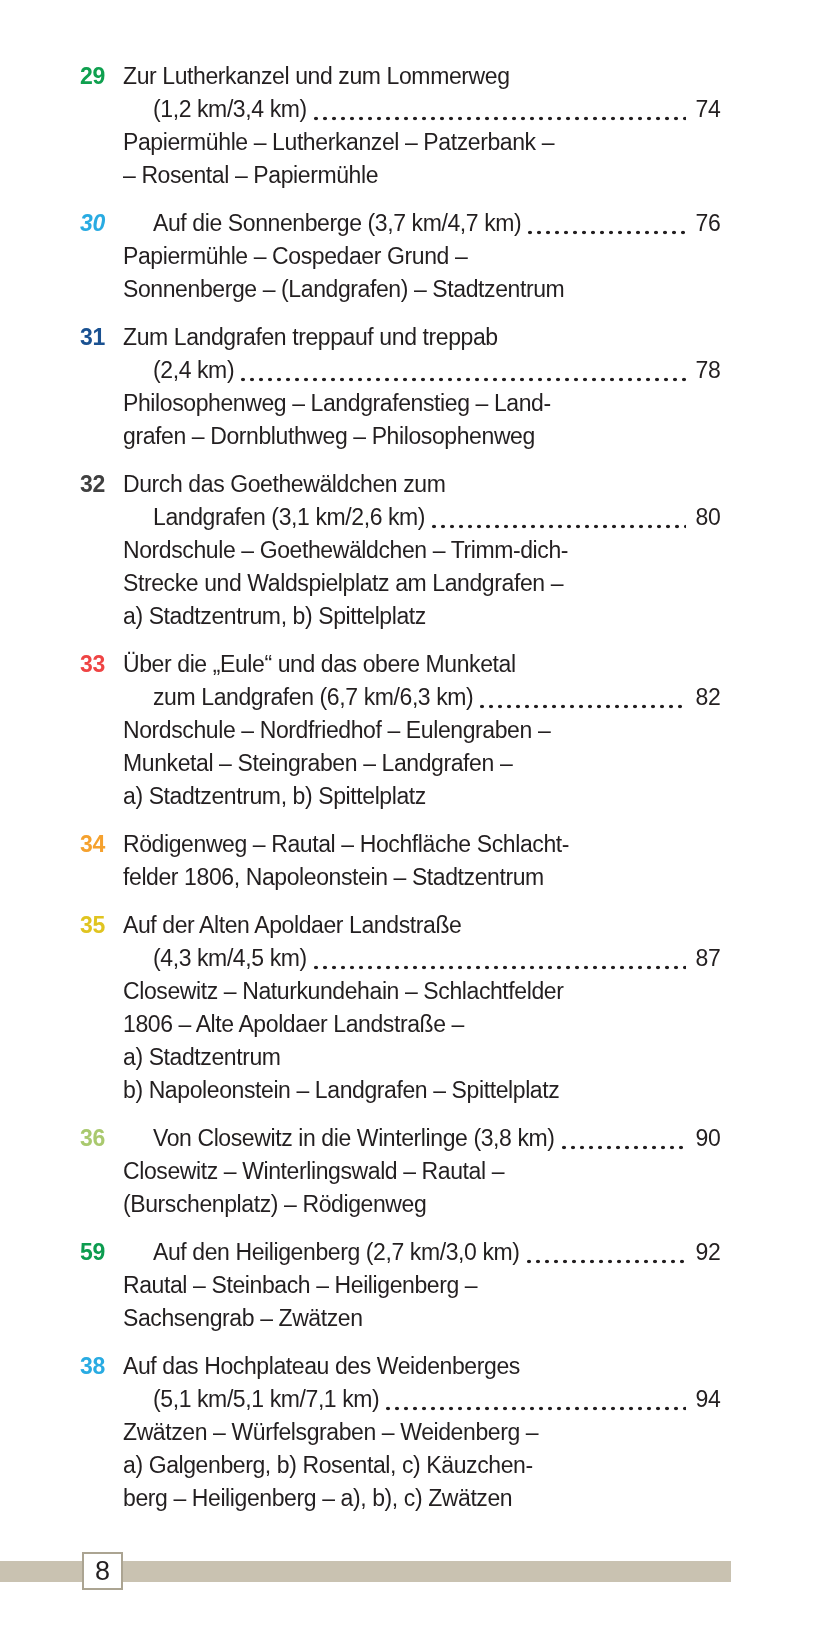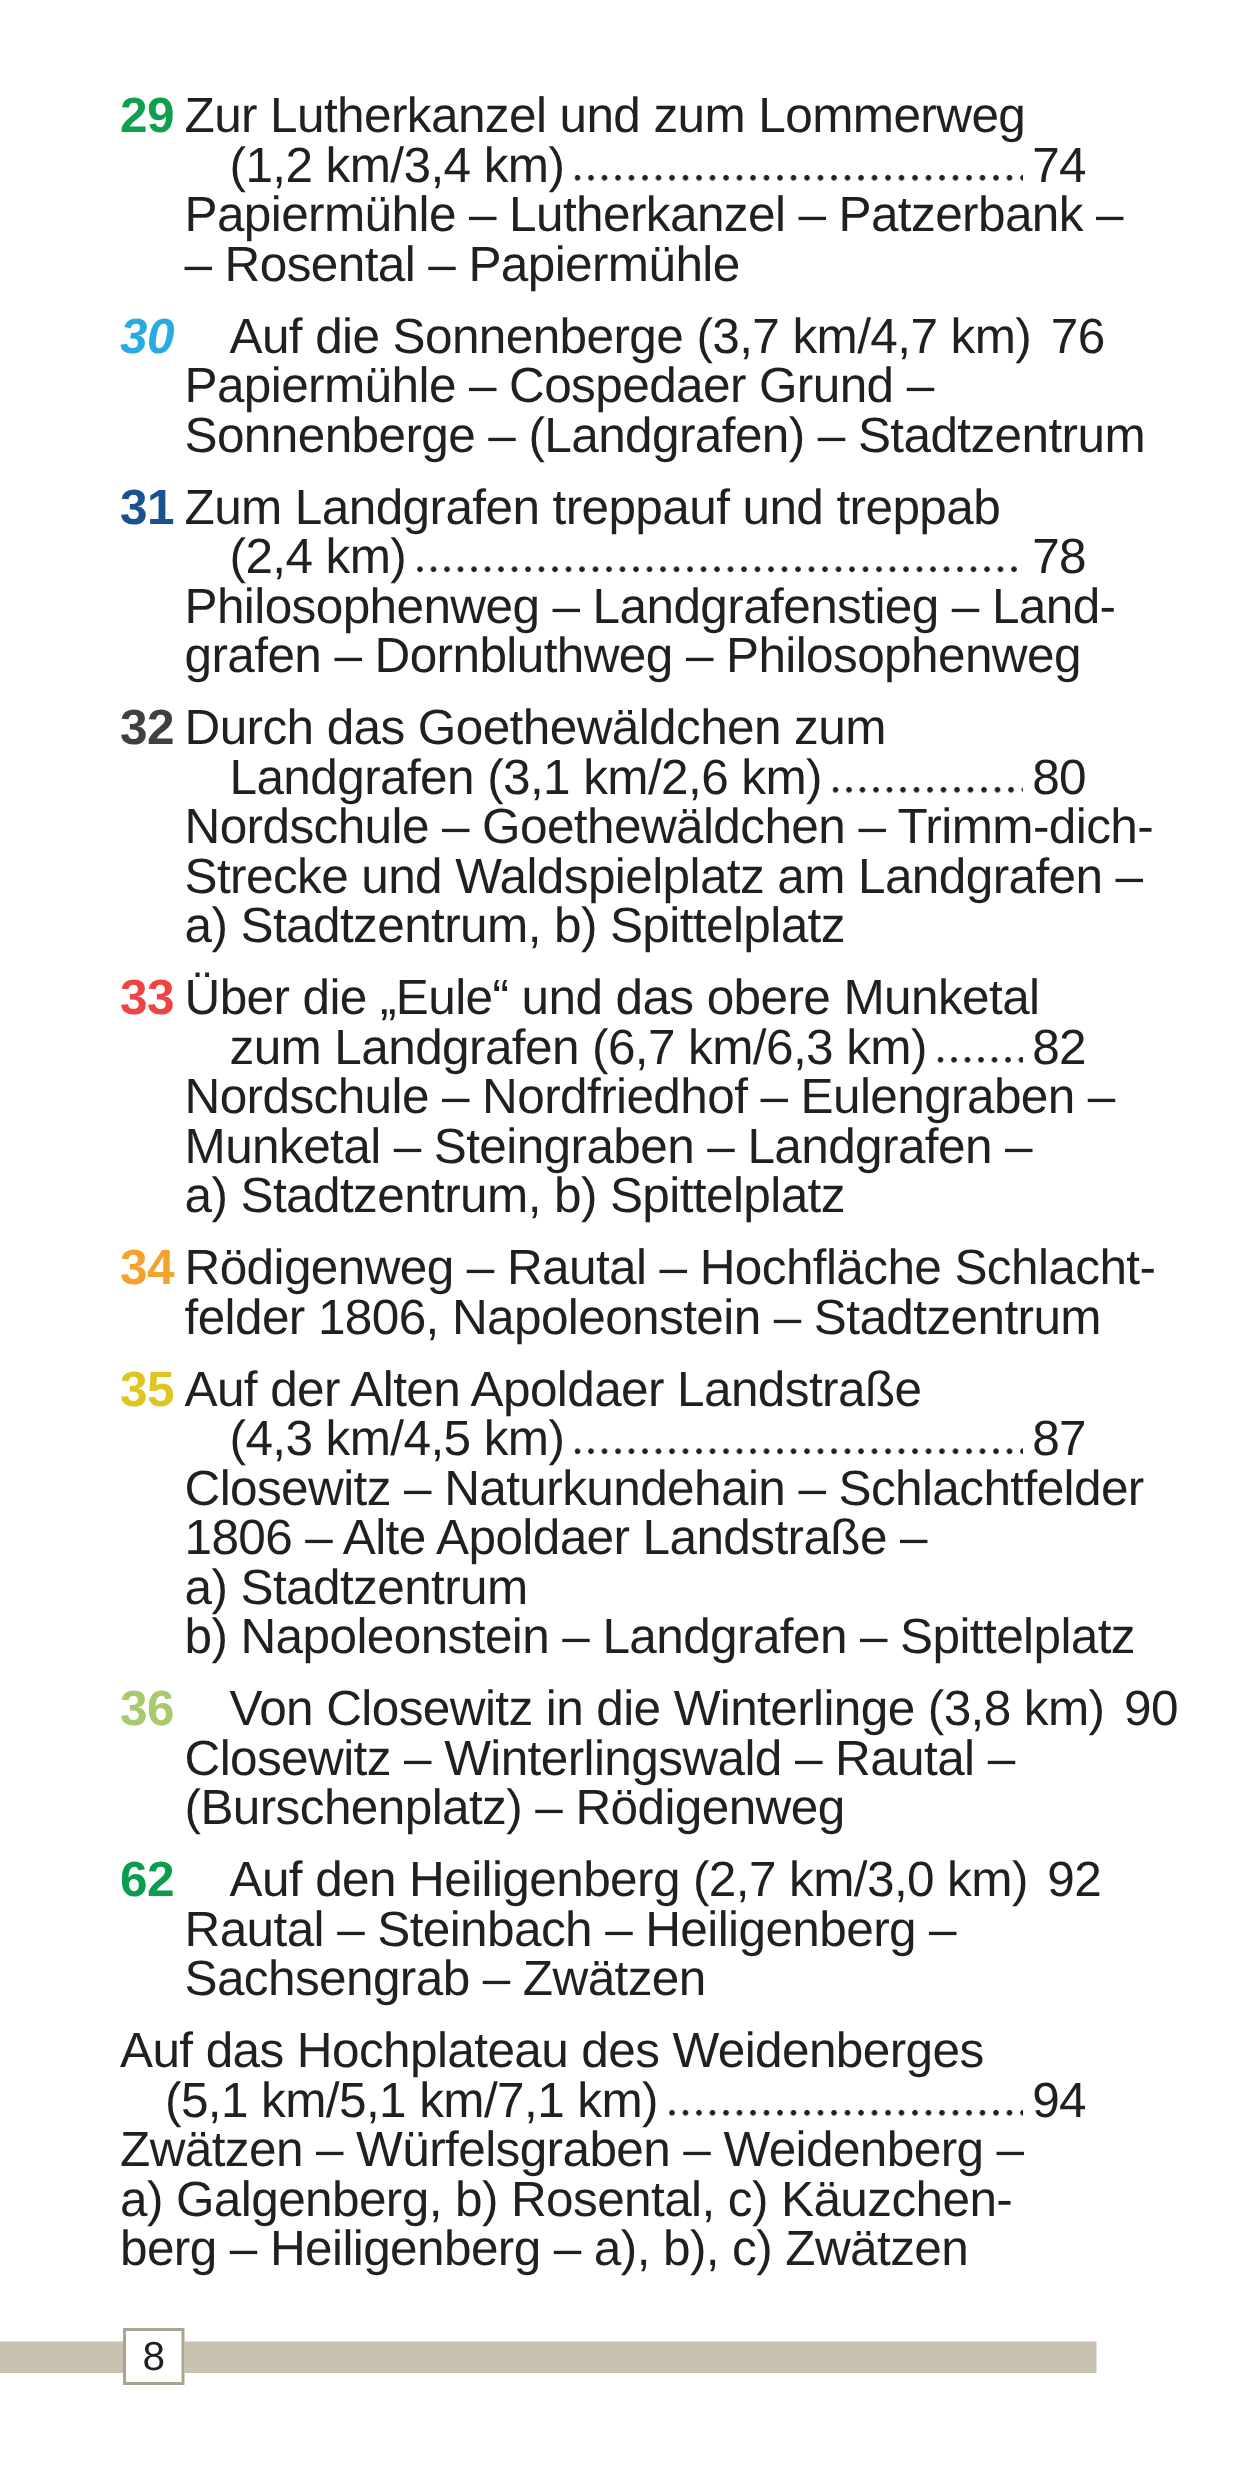--- a/index.html
+++ b/index.html
@@ -12,21 +12,21 @@
     overflow: hidden;
   }
   .toc {
     position: absolute;
     top: 60px; left: 80px;
     width: 644px;
   }
   .entry {
     display: flex;
     margin-bottom: 15px;
-    font-size: 33px;
+    font-size: 23px;
     line-height: 33px;
     letter-spacing: -0.4px;
   }
   .num {
     width: 43px;
     flex: 0 0 43px;
     font-weight: bold;
   }
   .body { flex: 1; min-width: 0; }
   .line { white-space: nowrap; }
@@ -173,33 +173,34 @@
         <span class="ltext">Von Closewitz in die Winterlinge (3,8 km)</span>
         <span class="dots"></span>
         <span class="pageref">90</span>
       </div>
       <div class="line">Closewitz – Winterlingswald – Rautal –</div>
       <div class="line">(Burschenplatz) – Rödigenweg</div>
     </div>
   </div>
 
   <div class="entry">
-    <div class="num" style="color: rgb(12, 156, 79);">62</div>
+    <div class="num" style="color: rgb(12, 156, 79);">59</div>
     <div class="body">
       <div class="line leaderline">
         <span class="ltext">Auf den Heiligenberg (2,7 km/3,0 km)</span>
         <span class="dots"></span>
         <span class="pageref">92</span>
       </div>
       <div class="line">Rautal – Steinbach – Heiligenberg –</div>
       <div class="line">Sachsengrab – Zwätzen</div>
     </div>
   </div>
 
   <div class="entry">
+    <div class="num" style="color: rgb(41, 171, 226);">38</div>
     <div class="body">
       <div class="line">Auf das Hochplateau des Weidenberges</div>
       <div class="line leaderline">
         <span class="ltext">(5,1 km/5,1 km/7,1 km)</span>
         <span class="dots"></span>
         <span class="pageref">94</span>
       </div>
       <div class="line">Zwätzen – Würfelsgraben – Weidenberg –</div>
       <div class="line">a) Galgenberg, b) Rosental, c) Käuzchen-</div>
       <div class="line">berg – Heiligenberg – a), b), c) Zwätzen</div>

